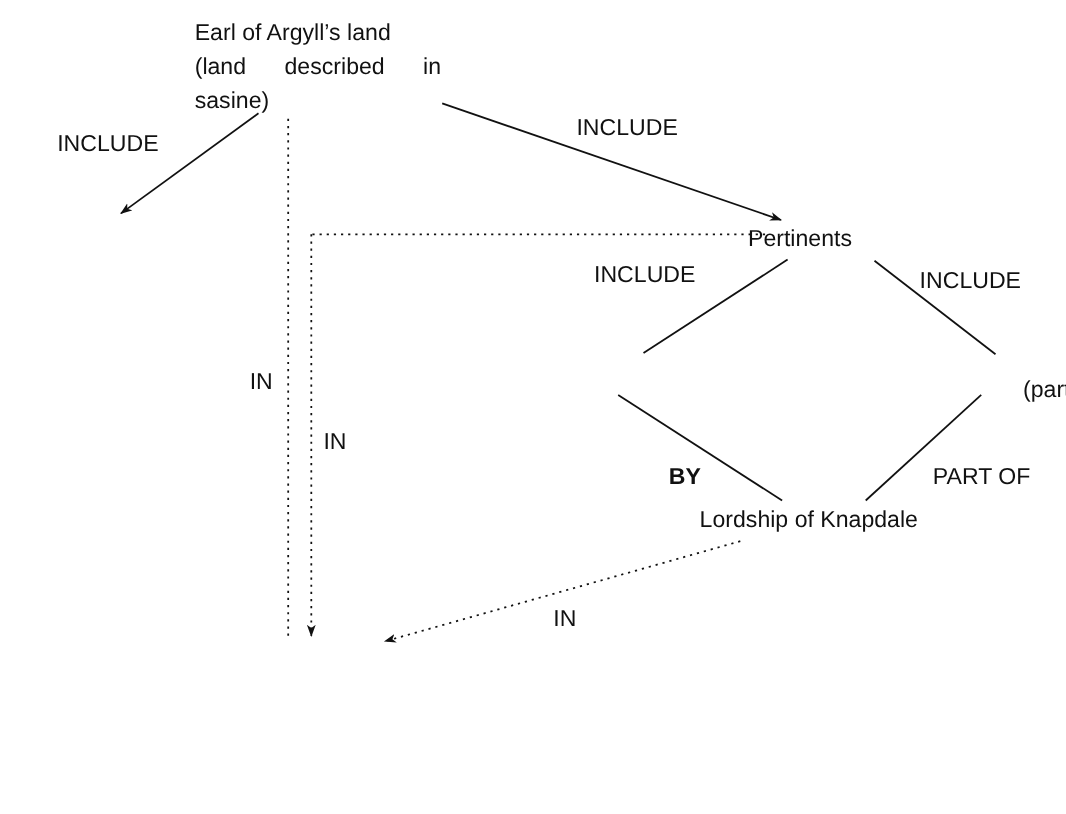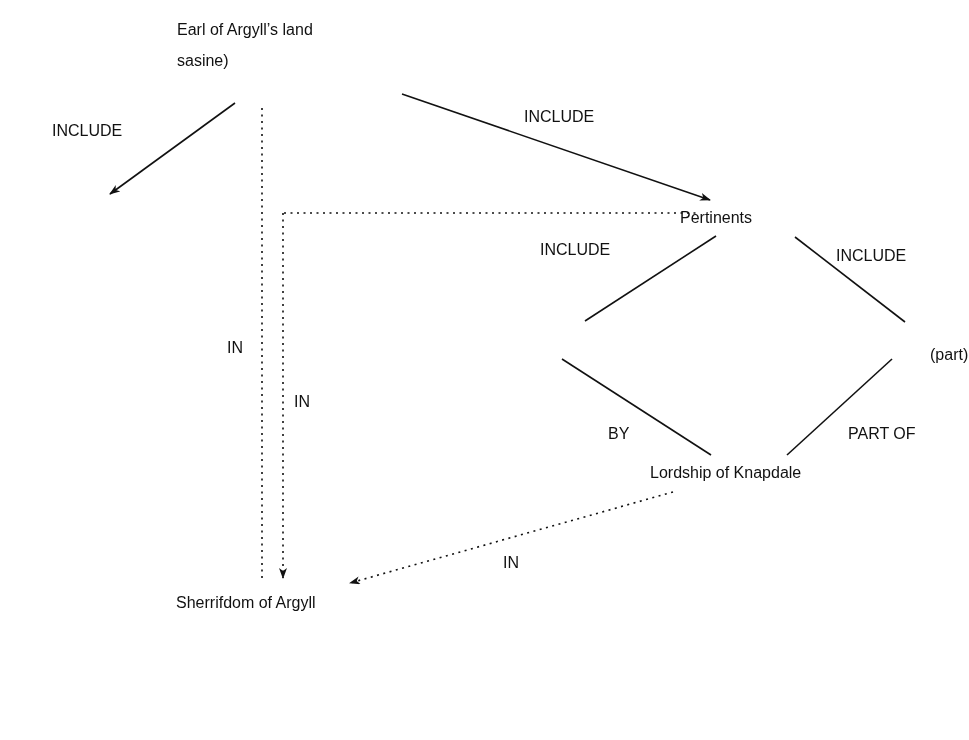--- a/index.html
+++ b/index.html
@@ -16,50 +16,50 @@
     overflow: hidden;
     color: #111111;
   }
   #edges {
     position: absolute;
     left: 0; top: 0;
     width: 969px; height: 740px;
   }
   .node, .edge-label {
     position: absolute;
-    font-size: 16px;
+    font-size: 21px;
     line-height: 26px;
     color: #111111;
     white-space: nowrap;
   }
   .multiline {
     white-space: normal;
     width: 224px;
     line-height: 31px;
   }
   .multiline .just {
     text-align: justify;
     text-align-last: justify;
   }
   
   .n-earl        { left: 177px; top: 14px; }
   .n-gallachalzie{ left: 14px;  top: 205px; }
   .n-pertinents  { left: 680px; top: 205px; }
   .n-partpert    { left: 414px; top: 330px; }
   .n-part        { left: 930px; top: 330px; margin-top: 12px; }
-  .n-lordship    { left: 636px; top: 460px; margin-left: 14px; }
+  .n-lordship    { left: 636px; top: 460px; }
   .n-sherrifdom  { left: 176px; top: 590px; }
   
   .l-include-gall { left: 52px;  top: 118px; }
   .l-include-pert { left: 524px; top: 104px; }
   .l-include-pp   { left: 540px; top: 237px; }
   .l-include-part { left: 836px; top: 243px; }
   .l-in-earl      { left: 227px; top: 335px; }
   .l-in-pert      { left: 294px; top: 389px; }
-  .l-by           { left: 608px; top: 421px; }
+  .l-by           { left: 608px; top: 421px; font-weight: bold; }
   .l-partof       { left: 836px; top: 421px; margin-left: 12px; }
   .l-in-lordship  { left: 503px; top: 550px; }
 </style>
 </head>
 <body>
 
 <div id="canvas">
 
   <svg id="edges" viewBox="0 0 969 740" xmlns="http://www.w3.org/2000/svg">
     <defs>
@@ -77,32 +77,32 @@
     <line x1="892" y1="359" x2="787" y2="455" stroke="#111111" stroke-width="1.6"></line>
 
     <line x1="262" y1="108" x2="262" y2="580" stroke="#111111" stroke-width="1.6" stroke-dasharray="2 4.5"></line>
     <line x1="284" y1="213" x2="696" y2="213" stroke="#111111" stroke-width="1.6" stroke-dasharray="2 4.5"></line>
     <line x1="283" y1="213" x2="283" y2="578" stroke="#111111" stroke-width="1.6" stroke-dasharray="2 4.5" marker-end="url(#arrow)"></line>
     <line x1="673" y1="492" x2="350" y2="583" stroke="#111111" stroke-width="1.6" stroke-dasharray="2 4.5" marker-end="url(#arrow)"></line>
   </svg>
 
   <div class="node multiline n-earl">
     <div>Earl of Argyll’s land</div>
+    <div class="just">(land described in</div>
     <div>sasine)</div>
   </div>
 
 
   <div class="node n-pertinents">Pertinents</div>
 
 
   <div class="node n-part">(part)</div>
 
   <div class="node n-lordship">Lordship of Knapdale</div>
 
-  <div class="node n-sherrifdom">Sherrifdom of Argyll</div>
 
   <div class="edge-label l-include-gall">INCLUDE</div>
 
   <div class="edge-label l-include-pert">INCLUDE</div>
 
   <div class="edge-label l-include-pp">INCLUDE</div>
 
   <div class="edge-label l-include-part">INCLUDE</div>
 
   <div class="edge-label l-in-earl">IN</div>

